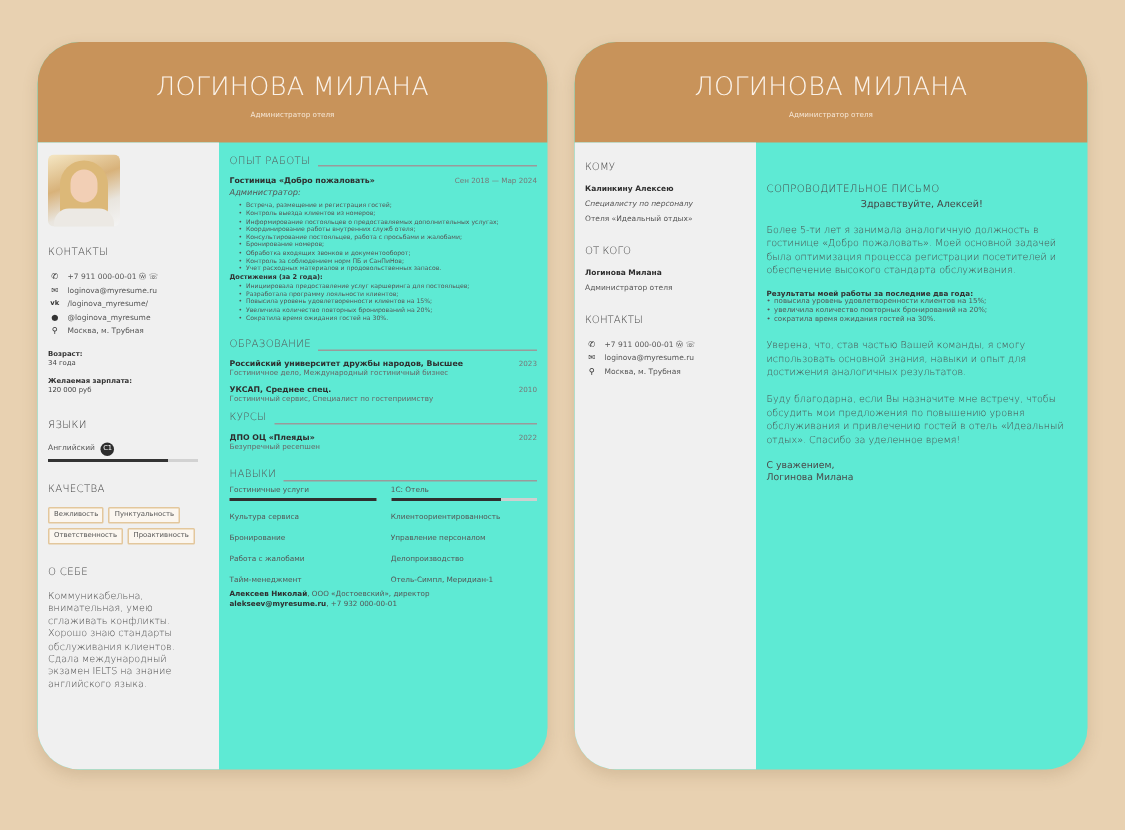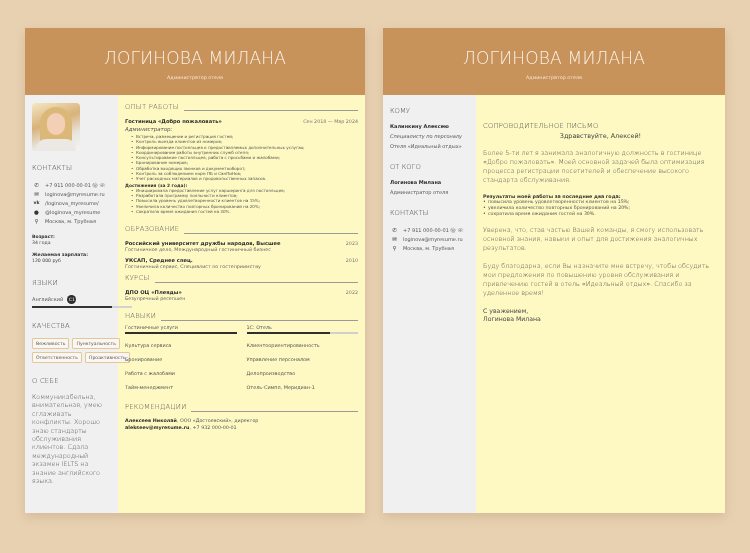--- a/index.html
+++ b/index.html
@@ -7,23 +7,24 @@
   body {
     background: #E8D1B1;
     font-family: "DejaVu Sans", sans-serif;
     color: #3a3a3a;
     position: relative;
   }
   .page {
     position: absolute;
     top: 28px;
     height: 485px;
-    background: #fef9c3;
+    background: #5eead4;
     box-shadow: 0 4px 10px rgba(120, 90, 50, 0.18);
     overflow: hidden;
+    border-radius: 28px;
   }
   .page.left { left: 25px; width: 340px; }
   .page.right { left: 383px; width: 342px; }
   .hdr {
     height: 67px;
     background: #C8935A;
     text-align: center;
     color: #fff;
     padding-top: 20px;
   }
@@ -35,21 +36,21 @@
     color: #fbf3ea;
     line-height: 20px;
   }
   .hdr .role {
     font-size: 4.8px;
     color: #f6e7d6;
     margin-top: 7px;
   }
   .body { position: absolute; top: 67px; left: 0; right: 0; bottom: 0; display: flex; }
   .side {
-    width: 93px;
+    width: 121px;
     background: #F0F0F0;
     padding: 8px 7px 0 7px;
     height: 100%;
   }
   .main { flex: 1; padding: 8px 7px 0 7px; position: relative; }
 
   .photo {
     width: 48px; height: 48px; border-radius: 4px; margin-left: 0px;
     background: radial-gradient(circle at 50% 42%, #f3d2b8 0 26%, rgba(0,0,0,0) 27%),
                 linear-gradient(160deg, #f5e7c4 0%, #d8b27a 40%, #e9e5de 70%, #f4f4f4 100%);
@@ -275,23 +276,20 @@
                 <i style="width:75%"></i>
               </div>
           </div>
           <div class="skill">Клиентоориентированность</div>
           <div class="skill">Управление персоналом</div>
           <div class="skill">Делопроизводство</div>
           <div class="skill">Отель-Симпл, Меридиан-1</div>
         </div>
       </div>
 
-      <div class="sec-h" style="margin-top:9px">
-          <span>РЕКОМЕНДАЦИИ</span>
-        </div>
       <div class="rec">
         <div><b>Алексеев Николай</b><span>, ООО «Достоевский», директор</span></div>
         <div><b>alekseev@myresume.ru</b><span>, +7 932 000-00-01</span></div>
       </div>
     </div>
   </div>
 </div>
 
 <div class="page right">
   <div class="hdr">

